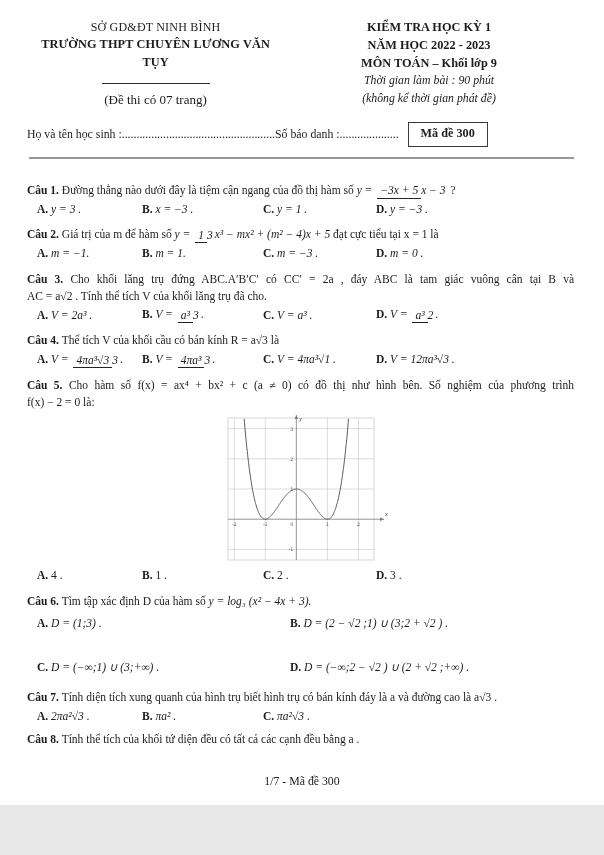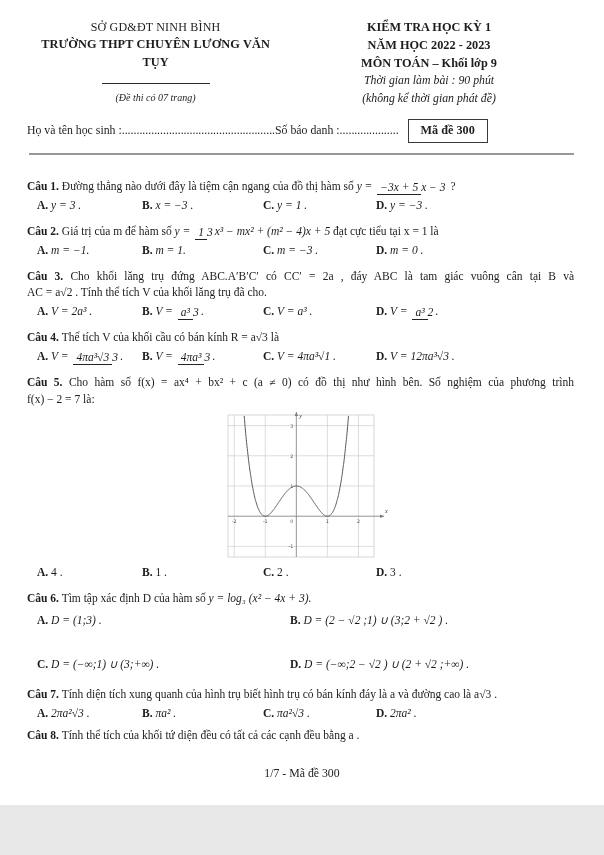--- a/index.html
+++ b/index.html
@@ -10,21 +10,21 @@
     overflow:hidden;
   }
   .m{font-style:italic;}
   
   .header{display:flex;margin-top:19px;}
   .h-left{width:47%;text-align:center;}
   .h-right{width:53%;text-align:center;}
   .hl1{font-size:12px;letter-spacing:.2px;}
   .hl2{font-size:12.3px;font-weight:bold;letter-spacing:.1px;}
   .shortrule{width:108px;border-top:1.3px solid #2a2a2a;margin:11px auto 7px auto;}
-  .hnote{font-size:10px;font-style:italic;}
+  .hnote{font-size:13px;}
   .hr1{font-size:12.3px;font-weight:bold;}
   .hr-it{font-size:11.8px;font-style:italic;}
   
   .name-row{display:flex;align-items:center;margin-top:12px;white-space:nowrap;font-size:11.8px;}
   .dots{overflow:hidden;}
   .codebox{border:1.2px solid #3a3a3a;padding:2px 12px 3px 12px;margin-left:9px;font-weight:bold;font-size:12.2px;flex:none;}
   .mainrule{border:none;border-top:2px solid #989898;margin:10px 0 0 2px;}
   
   .q{margin-top:9px;}
   .q-first{margin-top:23px;}
@@ -35,21 +35,21 @@
   .opts2{display:grid;grid-template-columns:225px 1fr;padding-left:10px;margin-top:5px;row-gap:11px;align-items:center;gap:28px;}
   .opt{white-space:nowrap;}
   .opt b{font-weight:bold;}
   .frac{display:inline-flex;flex-direction:row;text-align:center;vertical-align:middle;line-height:1.25;padding:0 2px;}
   .frac .num{border-bottom:1px solid #222;padding:0 3px;}
   
   .figure{margin:3px 0 2px 193px;width:172px;}
   .figure svg{display:block;}
   .tick{font-size:4.8px;fill:#555;font-family:"DejaVu Sans",sans-serif;}
   .axl{font-size:6px;font-style:italic;fill:#333;font-family:"Liberation Serif",serif;}
-  .footer{position:absolute;left:0;right:0;bottom:23px;text-align:center;font-size:11.8px;color:#222;margin-top:12px;}
+  .footer{position:absolute;left:0;right:0;bottom:15px;text-align:center;font-size:11.8px;color:#222;margin-top:12px;}
 </style>
 </head>
 <body>
 
 <div class="page">
 
   <div class="header">
     <div class="h-left">
       <div class="hl1">SỞ GD&amp;ĐT NINH BÌNH</div>
       <div class="hl2">TRƯỜNG THPT CHUYÊN LƯƠNG VĂN TỤY</div>
@@ -150,21 +150,21 @@
       <div class="opt"><b>C.</b> <span class="m">V = 4πa³√1 .</span></div>
       <div class="opt"><b>D.</b> <span class="m">V = 12πa³√3 .</span></div>
     </div>
   </div>
 
   <div class="q">
     <div class="qline jline">
       <b class="qlabel">Câu 5.</b>
       <span>Cho hàm số f(x) = ax⁴ + bx² + c  (a ≠ 0) có đồ thị như hình bên. Số nghiệm của phương trình</span>
     </div>
-    <div class="qline">f(x) − 2 = 7 là:</div>
+    <div class="qline">f(x) − 2 = 0 là:</div>
     <div class="figure">
       <svg width="172" height="152" viewBox="0 0 172 152" xmlns="http://www.w3.org/2000/svg">
           <rect x="8" y="5" width="146" height="142" fill="none" stroke="#c6c6c6" stroke-width="0.7"></rect>
           <line x1="14.212765957446813" y1="5" x2="14.212765957446813" y2="147" stroke="#c6c6c6" stroke-width="0.6"></line>
           <line x1="45.276595744680854" y1="5" x2="45.276595744680854" y2="147" stroke="#c6c6c6" stroke-width="0.6"></line>
           <line x1="107.40425531914893" y1="5" x2="107.40425531914893" y2="147" stroke="#c6c6c6" stroke-width="0.6"></line>
           <line x1="138.46808510638297" y1="5" x2="138.46808510638297" y2="147" stroke="#c6c6c6" stroke-width="0.6"></line>
           <line x1="8" y1="136.42553191489358" x2="154" y2="136.42553191489358" stroke="#c6c6c6" stroke-width="0.6"></line>
           <line x1="8" y1="76" x2="154" y2="76" stroke="#c6c6c6" stroke-width="0.6"></line>
           <line x1="8" y1="45.787234042553195" x2="154" y2="45.787234042553195" stroke="#c6c6c6" stroke-width="0.6"></line>
@@ -211,21 +211,20 @@
 
   <div class="q" style="margin-top:13px;">
     <div class="qline">
       <b class="qlabel">Câu 7.</b>
       <span>Tính diện tích xung quanh của hình trụ biết hình trụ có bán kính đáy là a và đường cao là a√3 .</span>
     </div>
     <div class="opts4">
       <div class="opt"><b>A.</b> <span class="m">2πa²√3 .</span></div>
       <div class="opt"><b>B.</b> <span class="m">πa² .</span></div>
       <div class="opt"><b>C.</b> <span class="m">πa²√3 .</span></div>
-      <div class="opt"><b>D.</b> <span class="m">2πa² .</span></div>
     </div>
   </div>
 
   <div class="q" style="margin-top:6px;">
     <div class="qline">
       <b class="qlabel">Câu 8.</b>
       <span>Tính thể tích của khối tứ diện đều có tất cả các cạnh đều bằng a .</span>
     </div>
   </div>
 

